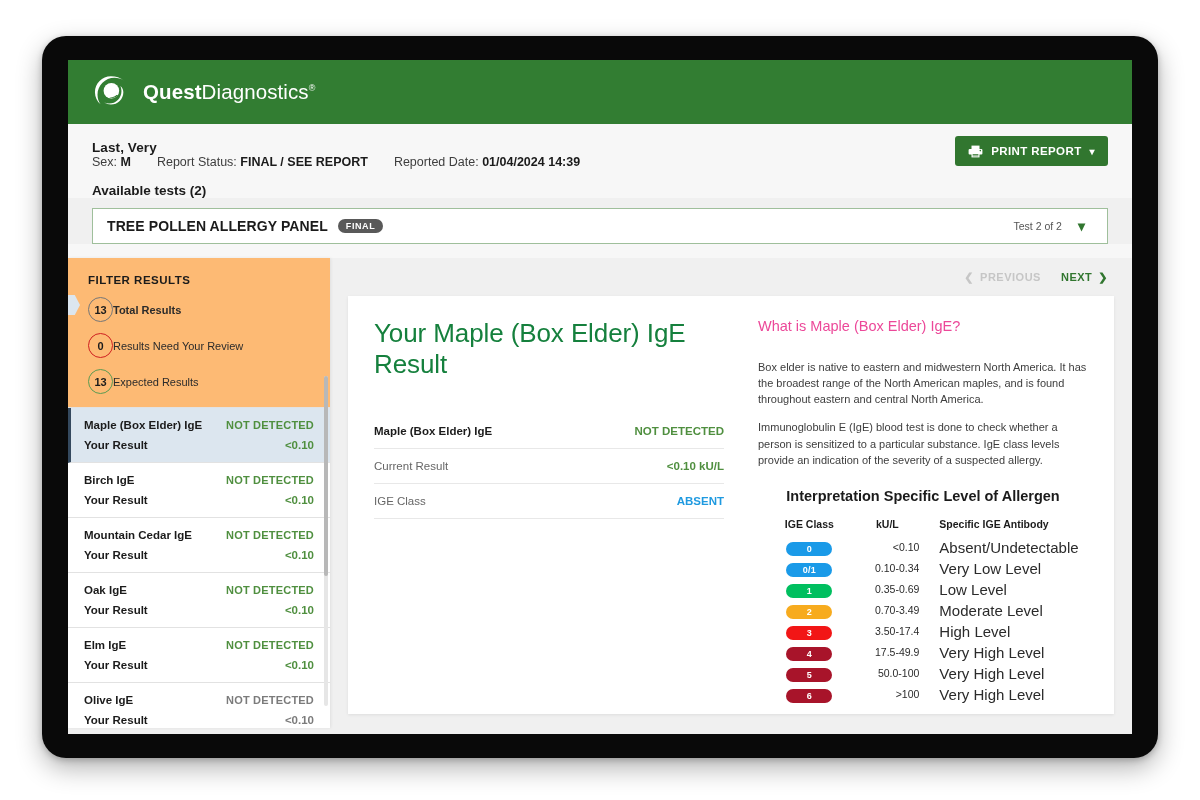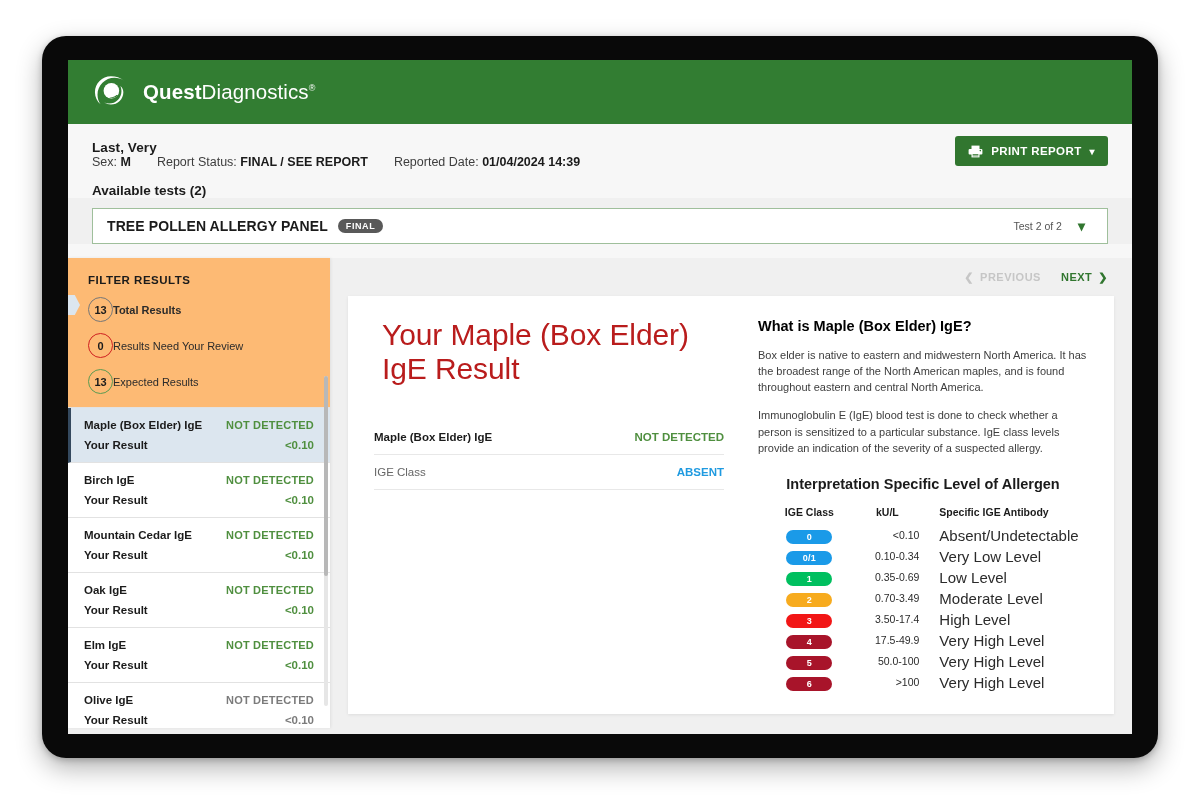--- a/index.html
+++ b/index.html
@@ -242,41 +242,40 @@
   #result-card {
     background: #ffffff;
     height: 418px;
     padding: 22px 26px 0 26px;
     display: flex;
     box-shadow: 0 1px 3px rgba(0,0,0,.08);
   }
 
   #result-left { width: 374px; flex: 0 0 374px; padding-right: 24px; }
   #result-title {
-    font-size: 30px; font-weight: 400; color: #b91c1c;
+    font-size: 26px; font-weight: 400; color: #15803d;
     letter-spacing: -.1px;
     margin-bottom: 34px;
-    margin-left: 8px;
   }
   .detail-row {
     display: flex; justify-content: space-between; align-items: baseline;
     padding: 11px 0;
     border-bottom: 1px solid #e8e8e8;
   }
   .detail-row:first-of-type { padding-top: 0; }
   .detail-label { font-size: 11.5px; color: #666; }
   .detail-label.strong { font-weight: 700; color: #1b1b1b; }
   .detail-value { font-size: 11.5px; font-weight: 700; }
   .detail-value.green { color: #4f8f3f; }
   .detail-value.blue { color: #1f9ae0; }
 
   #result-right { flex: 1; padding-left: 10px; }
   #info-heading {
-    font-size: 14.5px; font-weight: 700; color: #000000;
-    margin-bottom: 13px;
+    font-size: 14.5px; font-weight: 400; color: #ec4899;
+    margin-bottom: 25px;
   }
   .info-paragraph {
     font-size: 11px; color: #3d3d3d; line-height: 1.47;
     margin-bottom: 12px;
   }
 
   #interpretation-heading {
     font-size: 14.5px; font-weight: 700; color: #1b1b1b;
     margin-top: 20px; margin-bottom: 14px;
     text-align: center;
@@ -478,20 +477,24 @@
         <div id="result-card">
 
           <div id="result-left">
             <div id="result-title">Your Maple (Box Elder) IgE Result</div>
 
             <div class="detail-row">
               <span class="detail-label strong">Maple (Box Elder) IgE</span>
               <span class="detail-value green">NOT DETECTED</span>
             </div>
             <div class="detail-row">
+              <span class="detail-label">Current Result</span>
+              <span class="detail-value green">&lt;0.10 kU/L</span>
+            </div>
+            <div class="detail-row">
               <span class="detail-label">IGE Class</span>
               <span class="detail-value blue">ABSENT</span>
             </div>
           </div>
 
           <div id="result-right">
             <div id="info-heading">What is Maple (Box Elder) IgE?</div>
             <div class="info-paragraph">Box elder is native to eastern and midwestern North America. It has the broadest range of the North American maples, and is found throughout eastern and central North America.</div>
             <div class="info-paragraph">Immunoglobulin E (IgE) blood test is done to check whether a person is sensitized to a particular substance.  IgE class levels provide an indication of the severity of a suspected allergy.</div>
 

